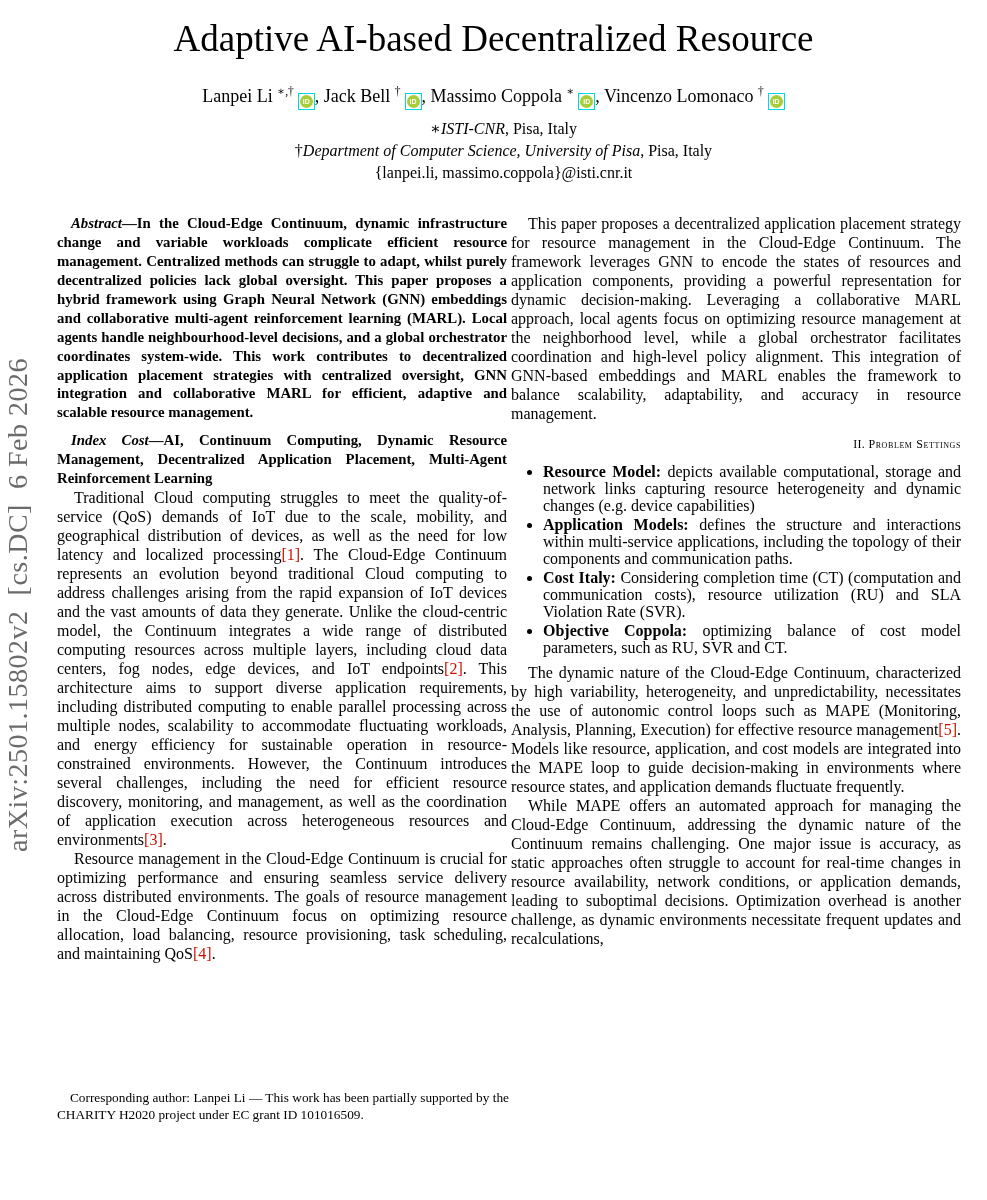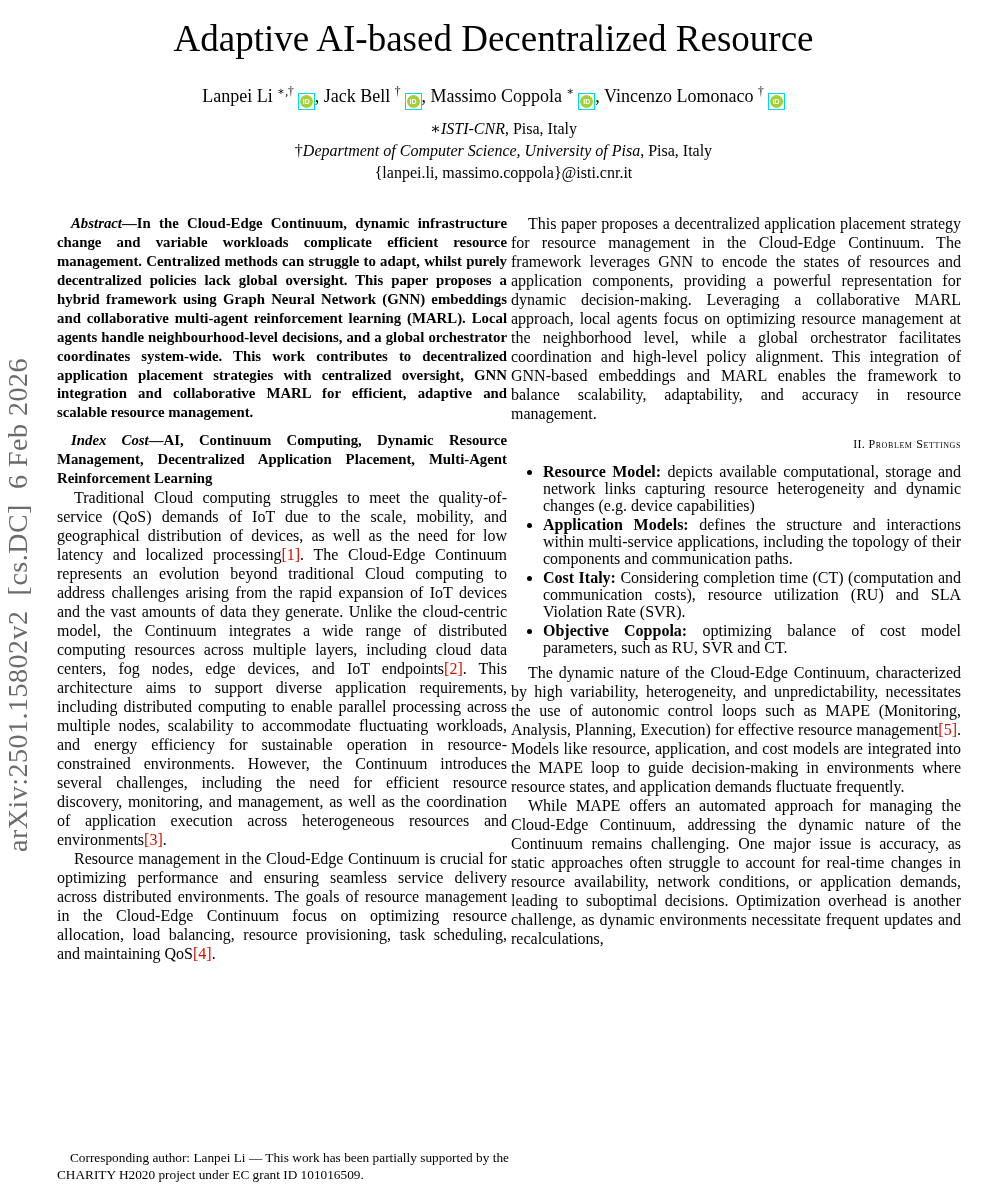--- a/index.html
+++ b/index.html
@@ -52,21 +52,21 @@
   .section-heading {
     text-align:right; font-weight:400; font-size:12px;
     margin:14px 0 11px 0; text-indent:0; letter-spacing:0.3px;
   }
   .sc { font-variant:small-caps; letter-spacing:0.6px; }
 
   .bullets { margin:5px 0 7px 0; padding-left:32px; list-style:disc; }
   .bullet { font-size:16px; line-height:17px; margin-bottom:2px; }
 
   .footnote {
-    position:absolute; left:57px; top:1150px; width:452px;
+    position:absolute; left:57px; top:1090px; width:452px;
     font-size:13.3px; line-height:16.8px; text-align:justify; text-indent:13px;
   }
 </style>
 </head>
 <body>
 
 <div class="page">
 
   <div class="arxiv-label">arXiv:2501.15802v2  [cs.DC]  6 Feb 2026</div>
 

